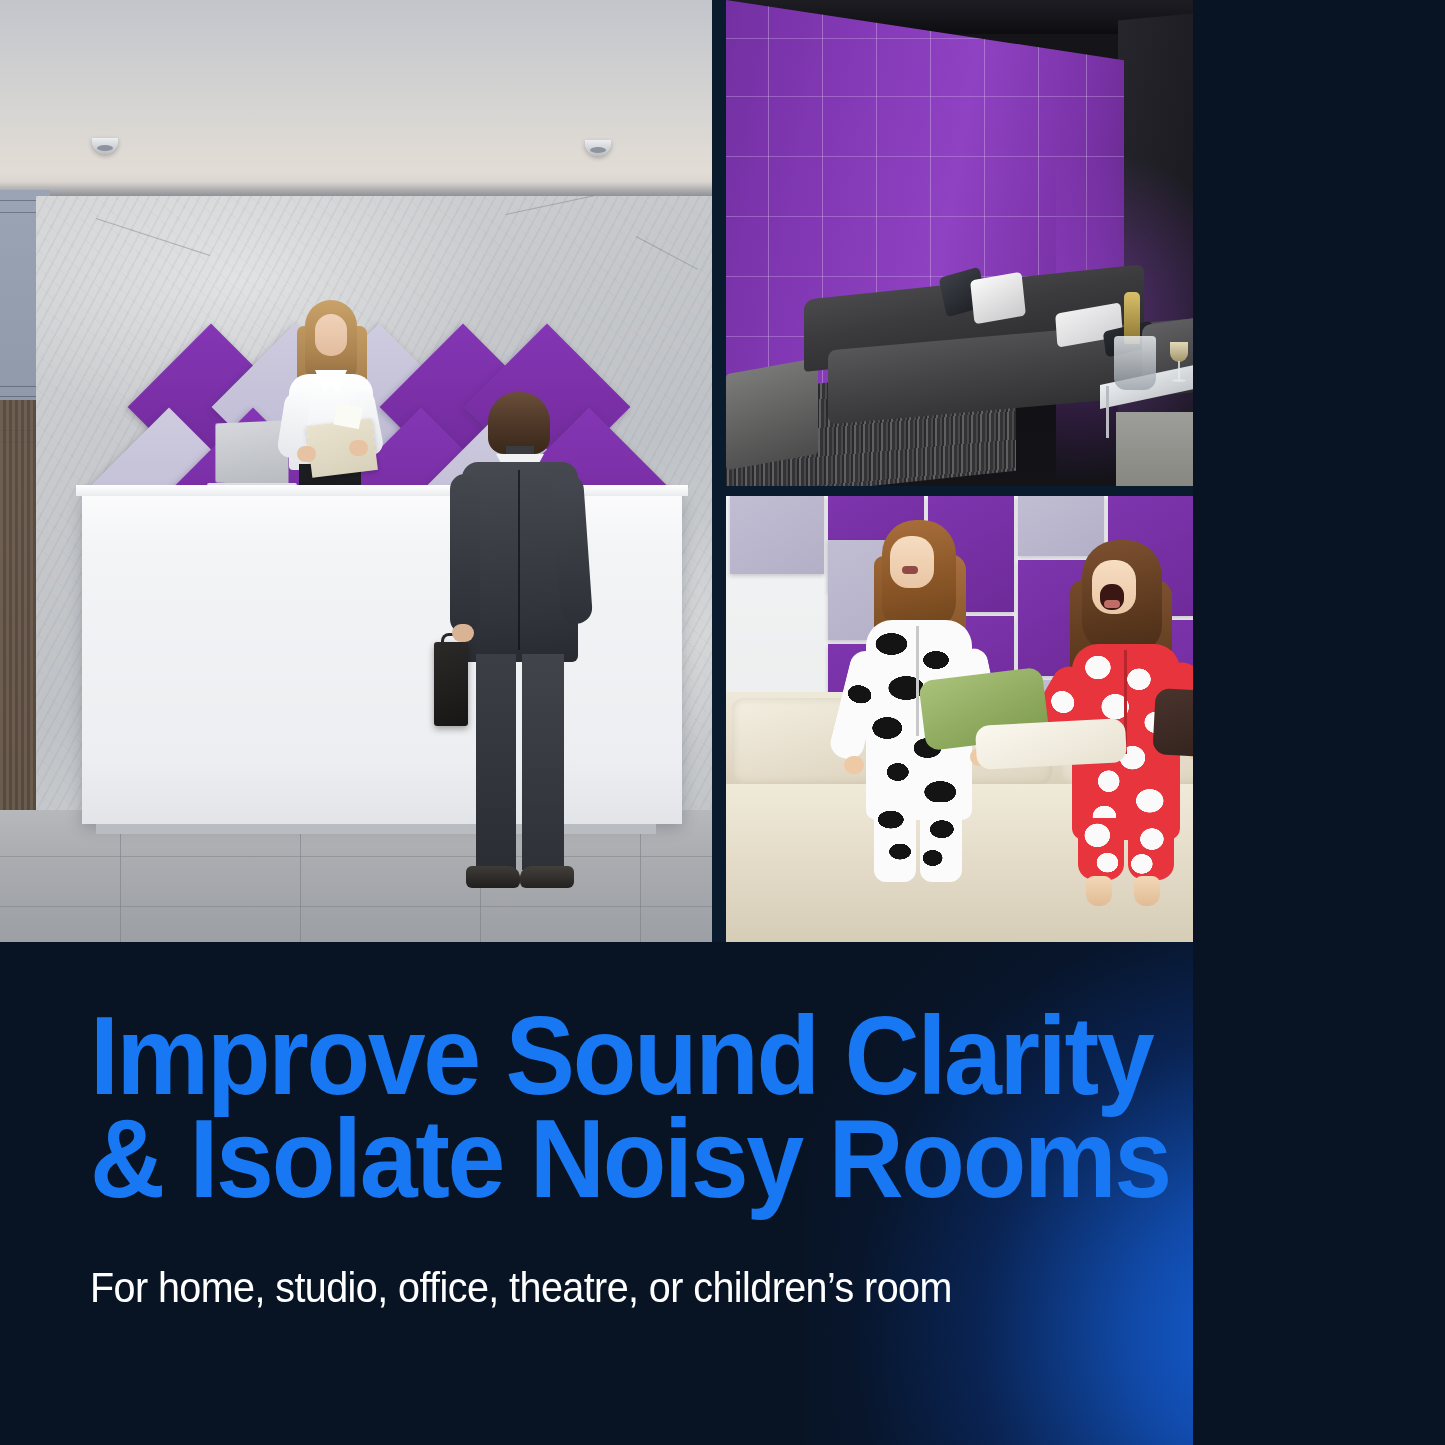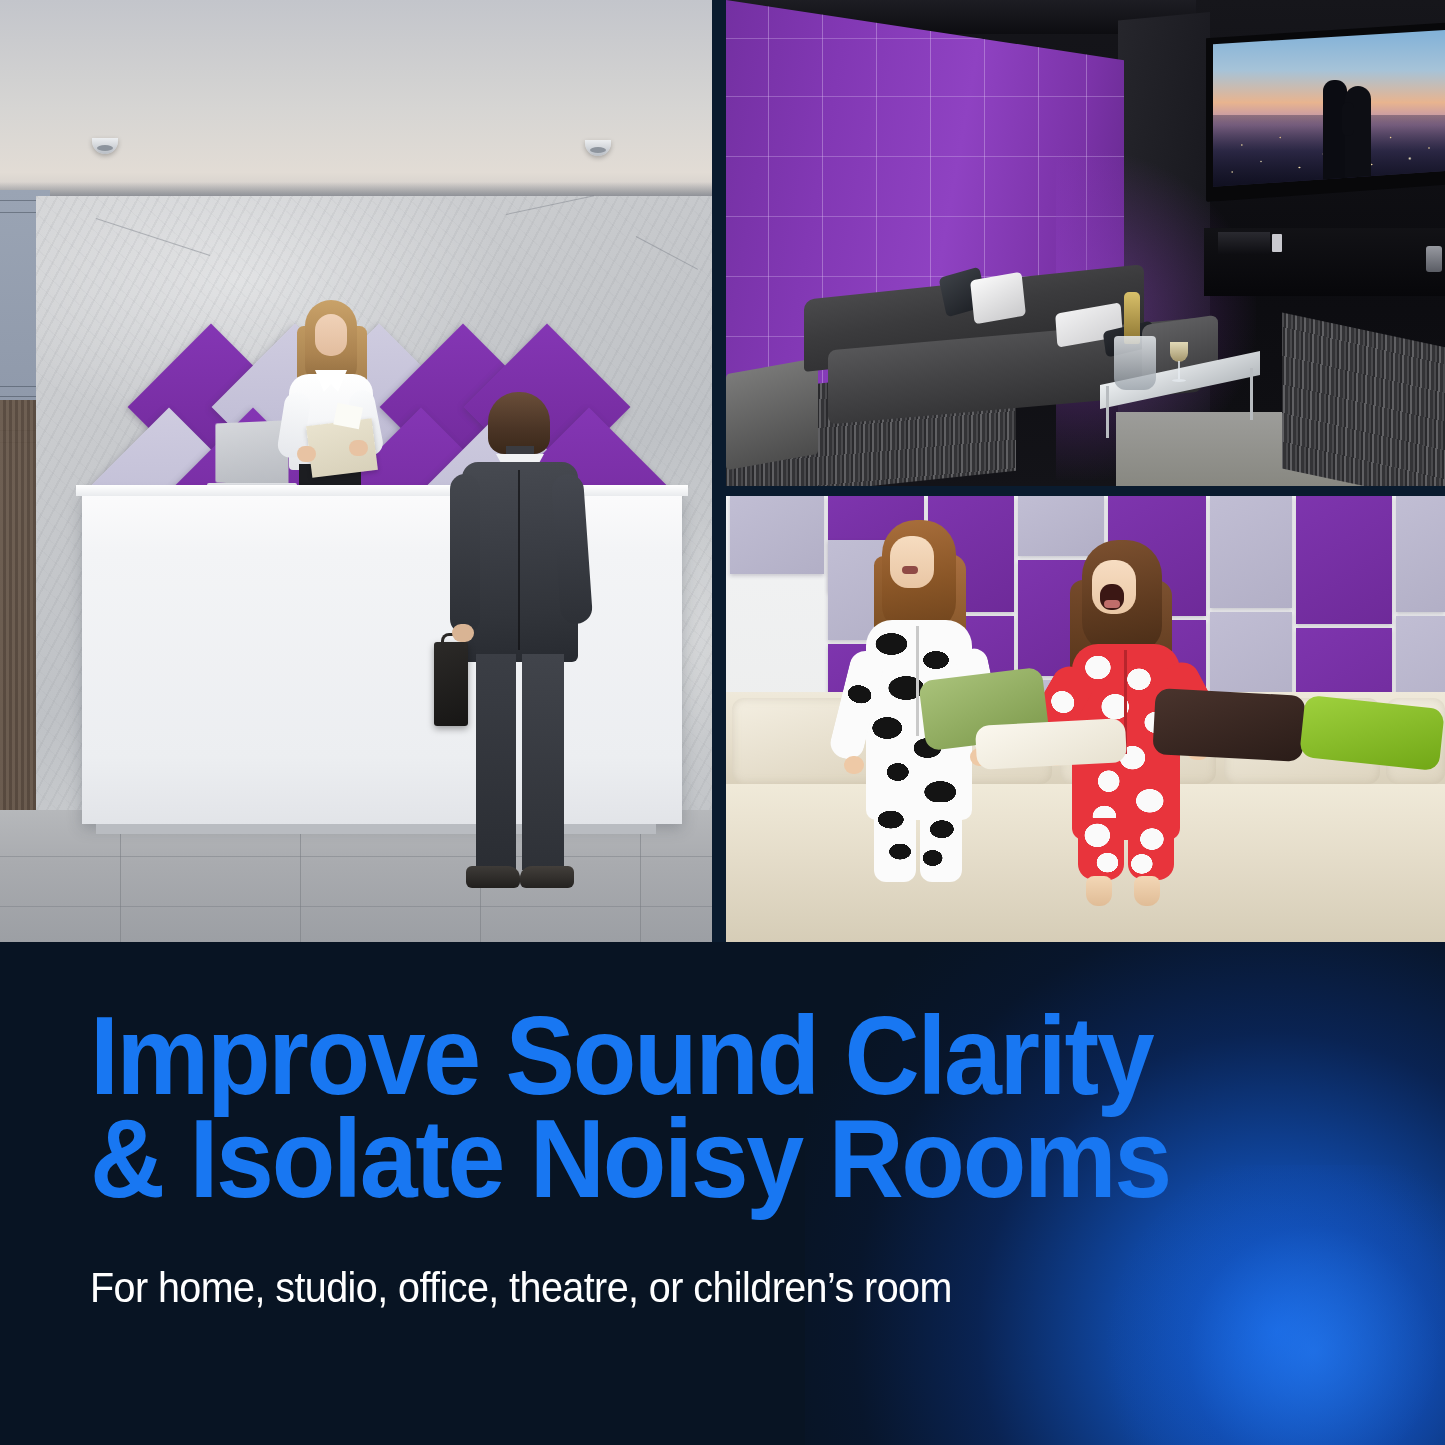--- a/index.html
+++ b/index.html
@@ -2,21 +2,21 @@
 <html><head>
 <meta charset="utf-8">
 <title>Acoustic Panels Product Banner</title>
 <style>
   * { margin:0; padding:0; box-sizing:border-box; }
   html,body { width:1445px; height:1445px; overflow:hidden; }
   body {
     font-family:"Liberation Sans", sans-serif;
     background:#081423;
   }
-  #stage { position:relative; width:1445px; height:1445px; background:#a3a3a3; overflow:hidden; }
+  #stage { position:relative; width:1193px; height:1445px; background:#a3a3a3; overflow:hidden; }
 
   
   .collage { position:absolute; left:0; top:0; width:1445px; height:942px; background:#0a1b2e; }
 
   .photo { position:absolute; overflow:hidden; }
   .photo-office { left:0; top:0; width:712px; height:942px; }
   .photo-theater { left:726px; top:0; width:719px; height:486px; }
   .photo-kids   { left:726px; top:496px; width:719px; height:446px; }
 
   

